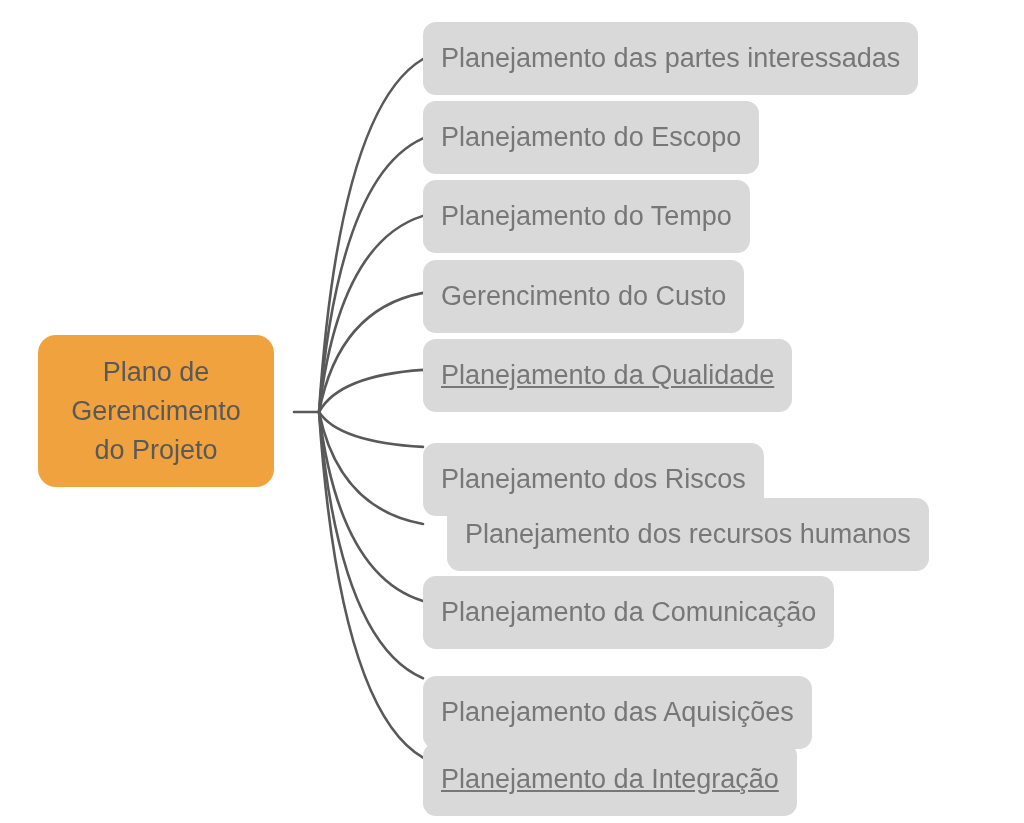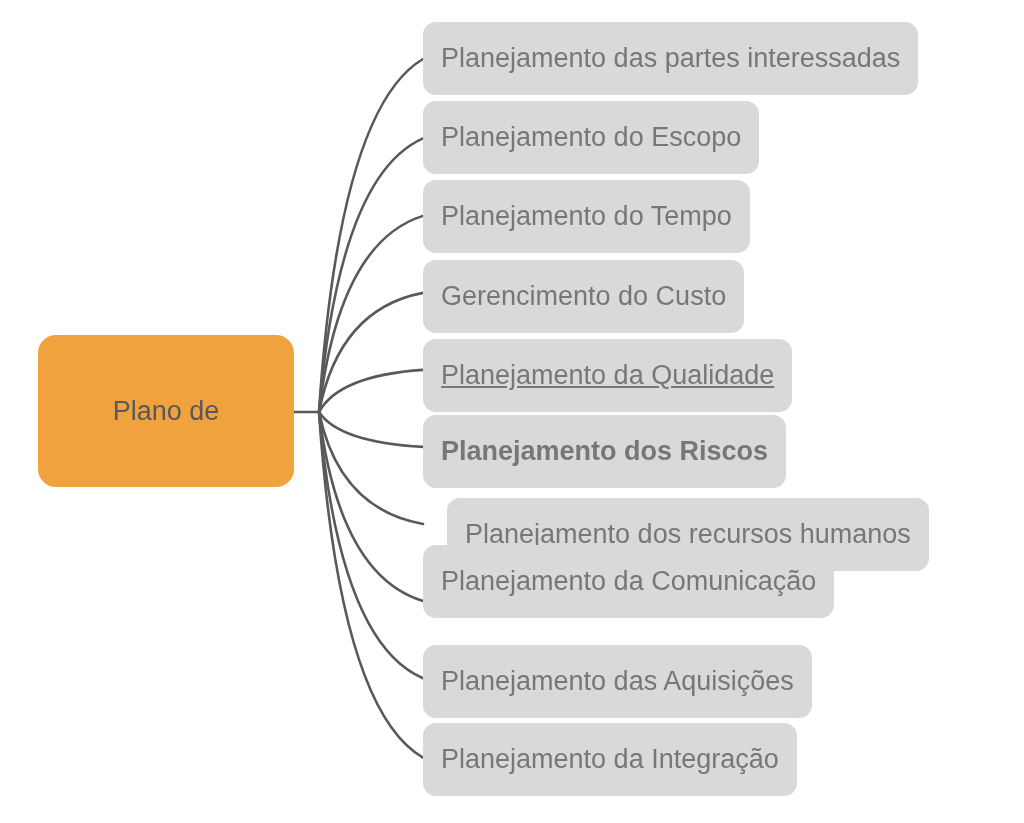--- a/index.html
+++ b/index.html
@@ -19,21 +19,21 @@
     position: absolute;
     left: 0;
     top: 0;
     width: 1024px;
     height: 823px;
   }
   .root-node {
     position: absolute;
     left: 38px;
     top: 335px;
-    width: 256px;
+    width: 236px;
     height: 152px;
     border-radius: 18px;
     background: var(--root-fill, #F0A23E);
     color: var(--root-text, #595959);
     font-size: 27px;
     line-height: 39px;
     display: flex;
     flex-direction: column;
     align-items: center;
     justify-content: center;
@@ -67,48 +67,50 @@
       <path d="M 319 412 Q 339 375.54400000000004 423 369.90200000000004" fill="none" stroke="#595959" stroke-width="2.6" stroke-linecap="round"></path>
       <path d="M 319 412 Q 339 442.24 423 446.92" fill="none" stroke="#595959" stroke-width="2.6" stroke-linecap="round"></path>
       <path d="M 319 412 Q 339 508.9360000000001 423 523.9380000000001" fill="none" stroke="#595959" stroke-width="2.6" stroke-linecap="round"></path>
       <path d="M 319 412 Q 339 575.6320000000001 423 600.956" fill="none" stroke="#595959" stroke-width="2.6" stroke-linecap="round"></path>
       <path d="M 319 412 Q 339 642.3280000000001 423 678.2" fill="none" stroke="#595959" stroke-width="2.6" stroke-linecap="round"></path>
       <path d="M 319 412 Q 339 709.024 423 757.6" fill="none" stroke="#595959" stroke-width="2.6" stroke-linecap="round"></path>
     </svg>
 
   <div class="root-node">
     <div>Plano de</div>
+    <div>Gerencimento</div>
+    <div>do Projeto</div>
   </div>
 
   <div id="children-layer">
       <div class="child-node" style="top: 21.5px;">
         <span>Planejamento das partes interessadas</span>
       </div>
       <div class="child-node" style="top: 100.9px; justify-content: center;">
         <span>Planejamento do Escopo</span>
       </div>
       <div class="child-node" style="top: 180.3px; justify-content: flex-end;">
         <span>Planejamento do Tempo</span>
       </div>
       <div class="child-node" style="top: 259.7px;">
         <span>Gerencimento do Custo</span>
       </div>
       <div class="child-node" style="top: 339.1px; text-decoration: underline;">
         <span>Planejamento da Qualidade</span>
       </div>
-      <div class="child-node" style="top: 415px; font-weight: bold;">
+      <div class="child-node" style="top: 443px;">
         <span>Planejamento dos Riscos</span>
       </div>
       <div class="child-node" style="top: 497.9px; margin-left: 24px;">
         <span>Planejamento dos recursos humanos</span>
       </div>
-      <div class="child-node" style="top: 545px;">
+      <div class="child-node" style="top: 576px;">
         <span>Planejamento da Comunicação</span>
       </div>
-      <div class="child-node" style="top: 645px;">
+      <div class="child-node" style="top: 676px;">
         <span>Planejamento das Aquisições</span>
       </div>
-      <div class="child-node" style="top: 723px;">
+      <div class="child-node" style="top: 743px; text-decoration: underline;">
         <span>Planejamento da Integração</span>
       </div>
     </div>
 
 </div>
 
 </body></html>

